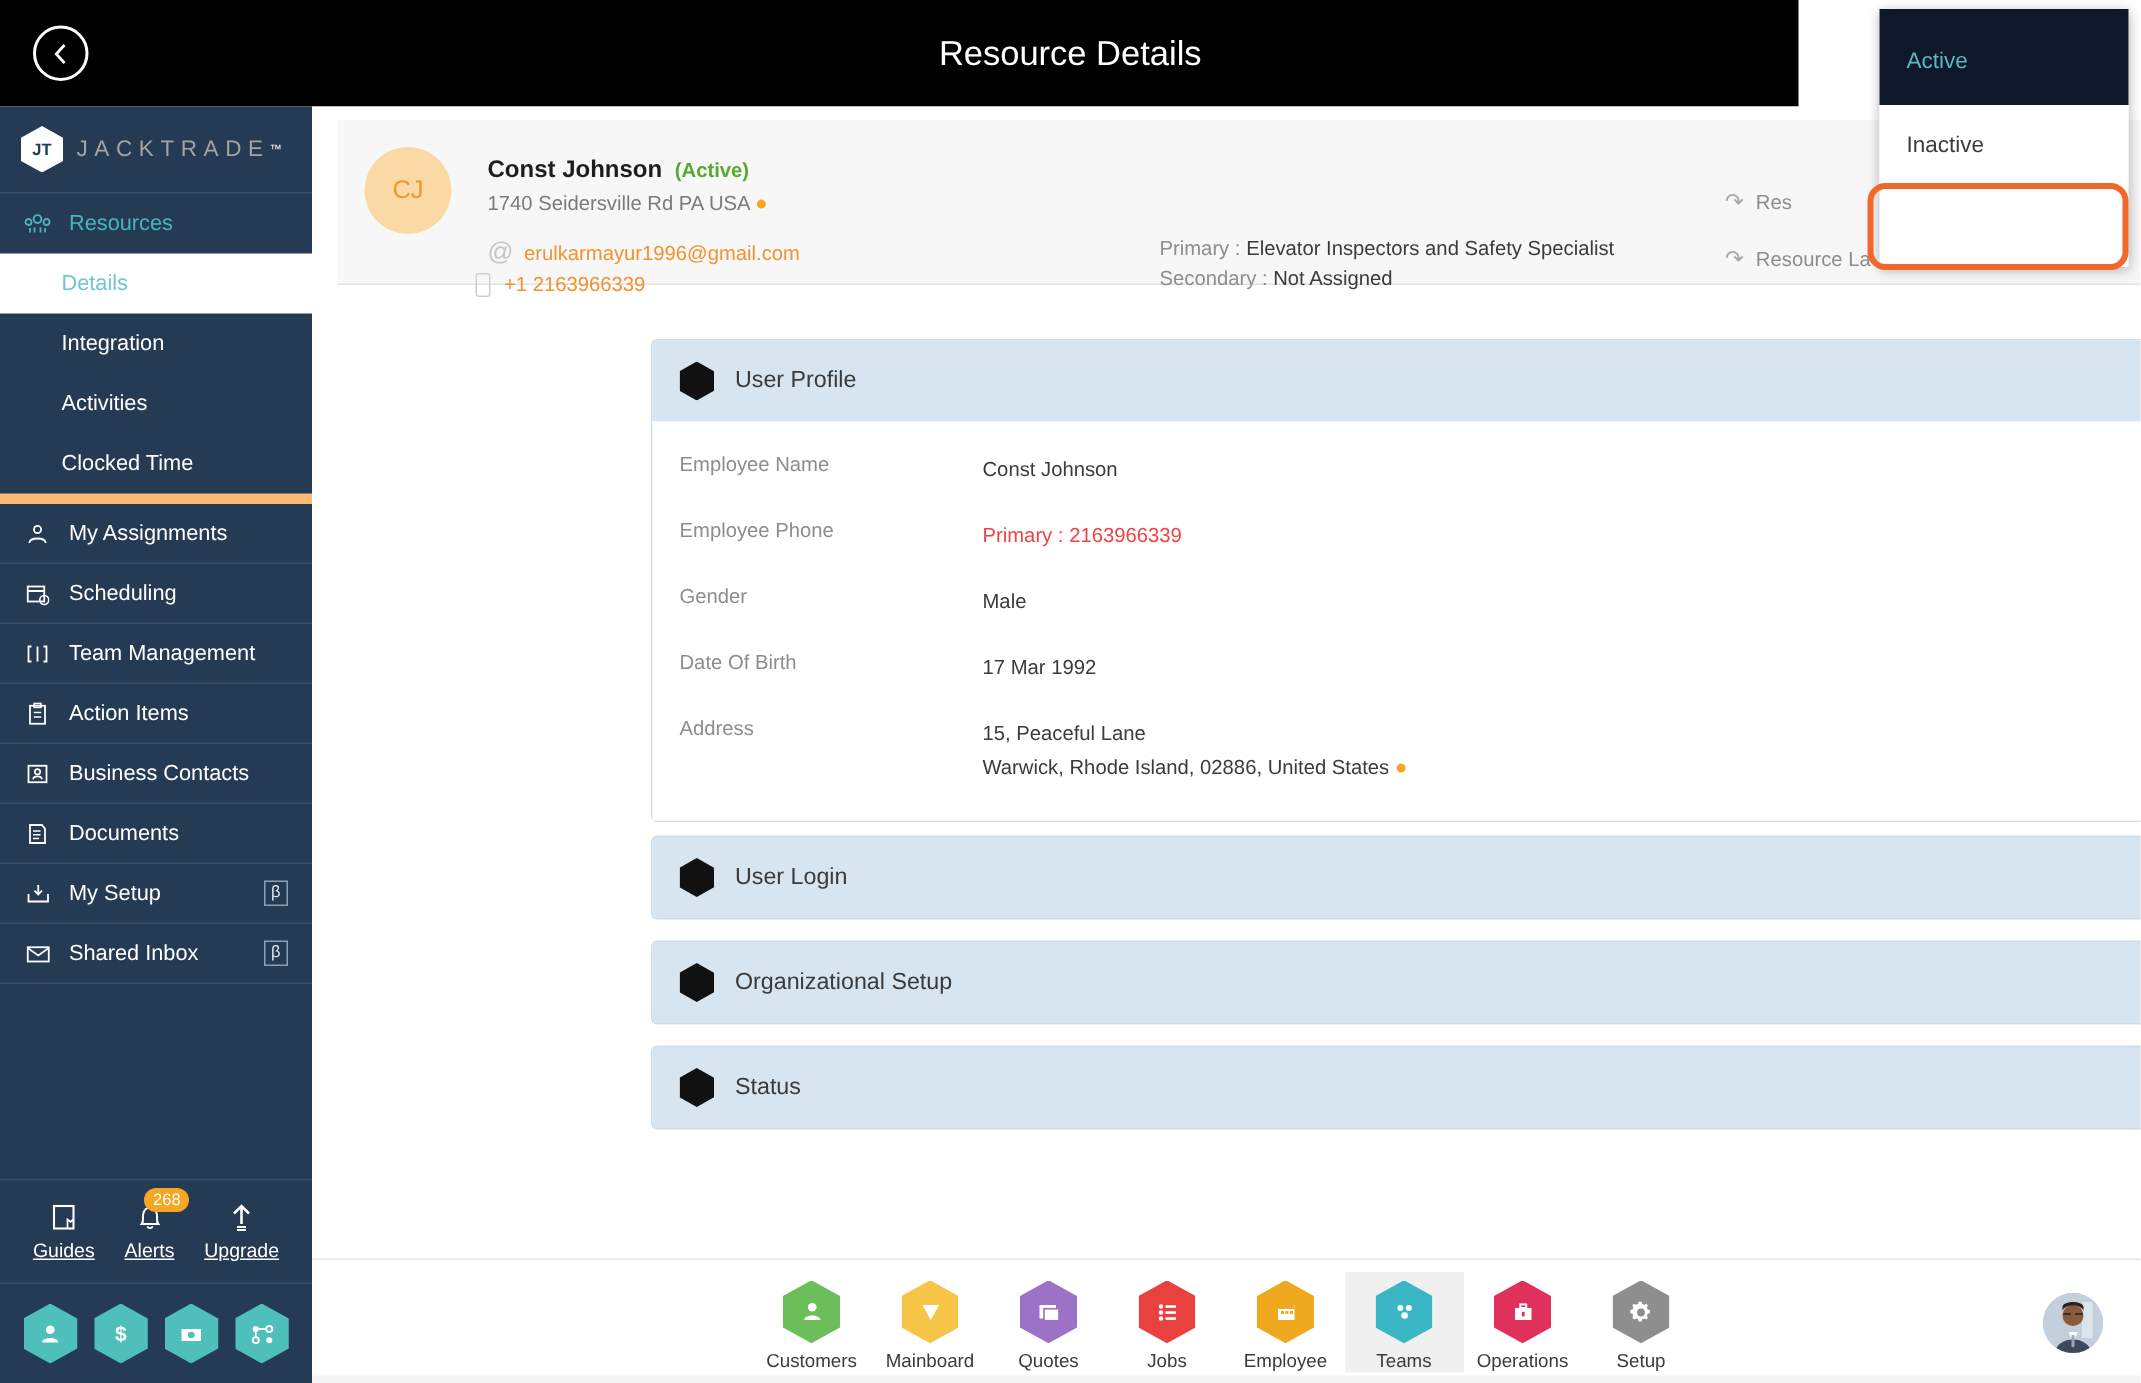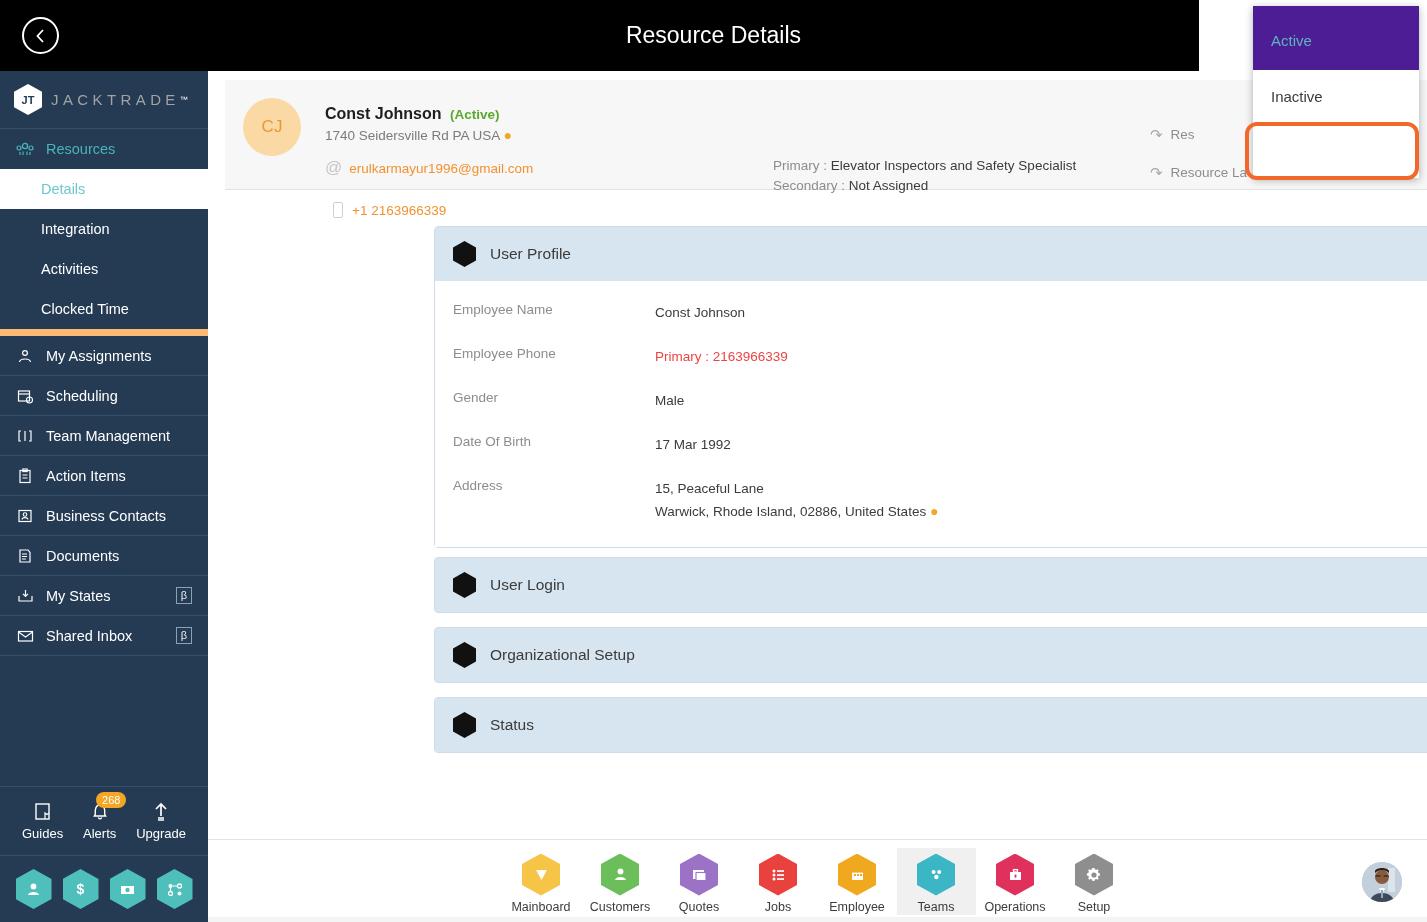--- a/index.html
+++ b/index.html
@@ -45,21 +45,21 @@
     background: #ffffff;
     box-shadow: 0 2px 8px rgba(0,0,0,0.30);
     z-index: 60;
   }
   .dd-item {
     height: 54px; line-height: 54px;
     padding-left: 18px;
     font-size: 15px; color: #3b3b3b;
     cursor: pointer; position: relative;
   }
-  .dd-item.first { height: 64px; line-height: 70px; background: #4c1d95; color: #5bb7bc; }
+  .dd-item.first { height: 64px; line-height: 70px; background: #0f172a; color: #5bb7bc; }
   .dd-item.second { background: #ffffff; }
   .dd-item.third { background: #d6d6d6; }
   .dd-highlight {
     position: absolute; left: 1245px; top: 122px;
     width: 174px; height: 58px;
     border: 4px solid #f2672a; border-radius: 12px;
     z-index: 61; pointer-events: none;
   }
 
   
@@ -111,21 +111,21 @@
   }
   .sidebar-spacer { flex: 1; }
 
   .util-row {
     height: 70px; display: flex; align-items: center; justify-content: space-around;
     border-top: 1px solid #35506b; border-bottom: 1px solid #35506b;
     padding: 0 12px;
   }
   .util-item {
     display: flex; flex-direction: column; align-items: center; gap: 3px;
-    color: #ffffff; font-size: 13px; cursor: pointer; position: relative;
+    color: #ffffff; font-size: 13px; cursor: pointer; position: relative; text-decoration: underline;
   }
   .util-badge {
     position: absolute; top: -9px; left: 13px;
     background: #f5a623; color: #ffffff;
     font-size: 11px; border-radius: 9px; padding: 1px 6px;
     line-height: 14px;
   }
   .hex-row {
     height: 66px; display: flex; align-items: center; justify-content: space-around;
     padding: 0 10px;
@@ -162,23 +162,23 @@
   .pc-addr {
     position: absolute; left: 100px; top: 47px;
     font-size: 13.5px; color: #7b7b7b;
   }
   .pc-email {
     position: absolute; left: 100px; top: 78px;
     font-size: 13.5px; color: #f2922f;
     display: flex; align-items: center; gap: 7px;
   }
   .pc-phone {
-    position: absolute; left: 108px; top: 102px;
+    position: absolute; left: 92px; top: 102px;
     font-size: 13.5px; color: #f2922f;
-    display: flex; align-items: center; gap: 9px; margin-top: 20px;
+    display: flex; align-items: flex-start; gap: 9px;
   }
   .pin { color: #f5a623; font-size: 14px; }
   .at-ico { color: #c6c6c6; font-size: 17px; }
   .phone-ico {
     width: 10px; height: 16px; border: 1.5px solid #cfcfcf; border-radius: 2px;
     display: inline-block;
   }
   .pc-roles {
     position: absolute; left: 548px; top: 76px;
     font-size: 13.5px; line-height: 20px;
@@ -361,21 +361,21 @@
       <span>Documents</span>
     </div>
 
     <div class="nav-item">
       <span class="nav-ico">
         <svg width="17" height="16" viewBox="0 0 17 16">
             <path d="M2 8 L2 13 H15 L15 8" fill="none" stroke="#fff" stroke-width="1.2"></path>
             <path d="M8.5 2 V8 M6 5.8 L8.5 8.3 L11 5.8" fill="none" stroke="#fff" stroke-width="1.2"></path>
           </svg>
       </span>
-      <span>My States</span>
+      <span>My Setup</span>
       <span class="beta">β</span>
     </div>
 
     <div class="nav-item">
       <span class="nav-ico">
         <svg width="17" height="14" viewBox="0 0 17 14">
             <rect x="1.5" y="2.5" width="14" height="9.5" fill="none" stroke="#fff" stroke-width="1.2"></rect>
             <path d="M1.5 3 L8.5 8 L15.5 3" fill="none" stroke="#fff" stroke-width="1.1"></path>
           </svg>
       </span>
@@ -546,36 +546,36 @@
         <span class="panel-title">Status</span>
 
       </div>
     </div>
   </div>
 
   <div class="bottomnav">
     <div class="bn-list">
 
       <div class="bn-item">
-        <div class="bn-hex" style="background:#f6c446">
-          <svg width="17" height="17" viewBox="0 0 17 17">
-              <path d="M3 4 H14 L8.5 14 Z" fill="#fff"></path>
-            </svg>
-        </div>
-        <span class="bn-lbl">Mainboard</span>
-      </div>
-
-      <div class="bn-item">
         <div class="bn-hex" style="background:#6cbe5a">
           <svg width="17" height="17" viewBox="0 0 17 17">
               <circle cx="8.5" cy="5.5" r="2.9" fill="#fff"></circle>
               <path d="M3 14 C3.6 10 13.4 10 14 14 Z" fill="#fff"></path>
             </svg>
         </div>
         <span class="bn-lbl">Customers</span>
+      </div>
+
+      <div class="bn-item">
+        <div class="bn-hex" style="background:#f6c446">
+          <svg width="17" height="17" viewBox="0 0 17 17">
+              <path d="M3 4 H14 L8.5 14 Z" fill="#fff"></path>
+            </svg>
+        </div>
+        <span class="bn-lbl">Mainboard</span>
       </div>
 
       <div class="bn-item">
         <div class="bn-hex" style="background:#9b72c6">
           <svg width="19" height="17" viewBox="0 0 19 17">
               <rect x="3" y="4" width="11" height="9" fill="#fff"></rect>
               <rect x="6" y="6.5" width="10" height="8" fill="#fff" stroke="#9b72c6" stroke-width="1.1"></rect>
             </svg>
         </div>
         <span class="bn-lbl">Quotes</span>

